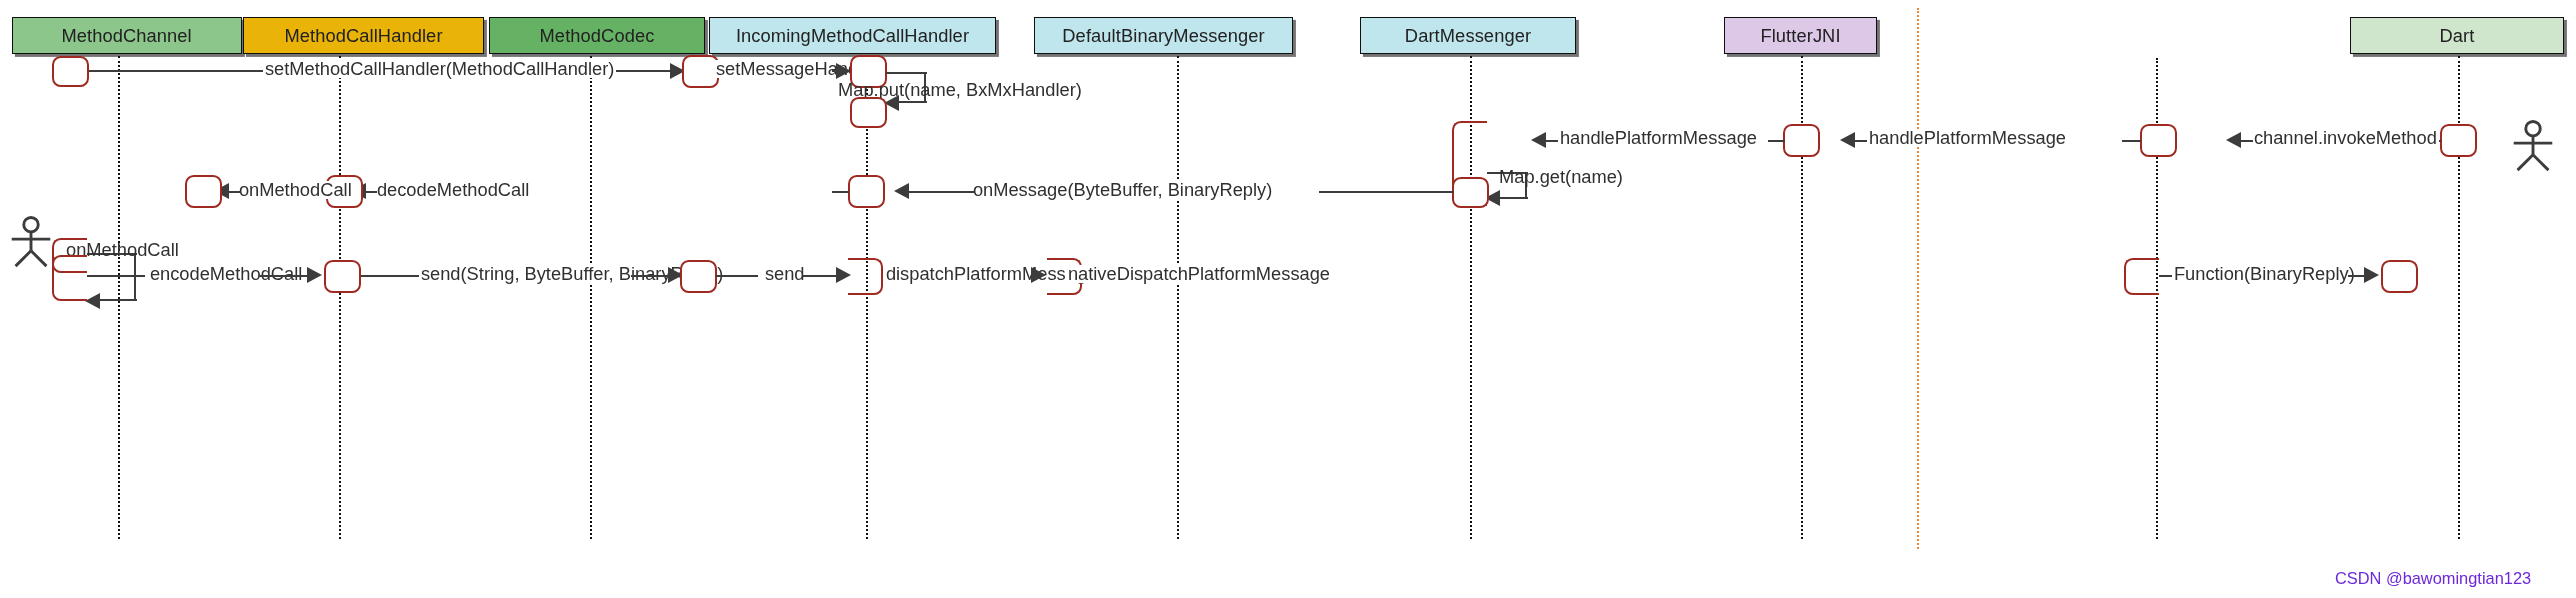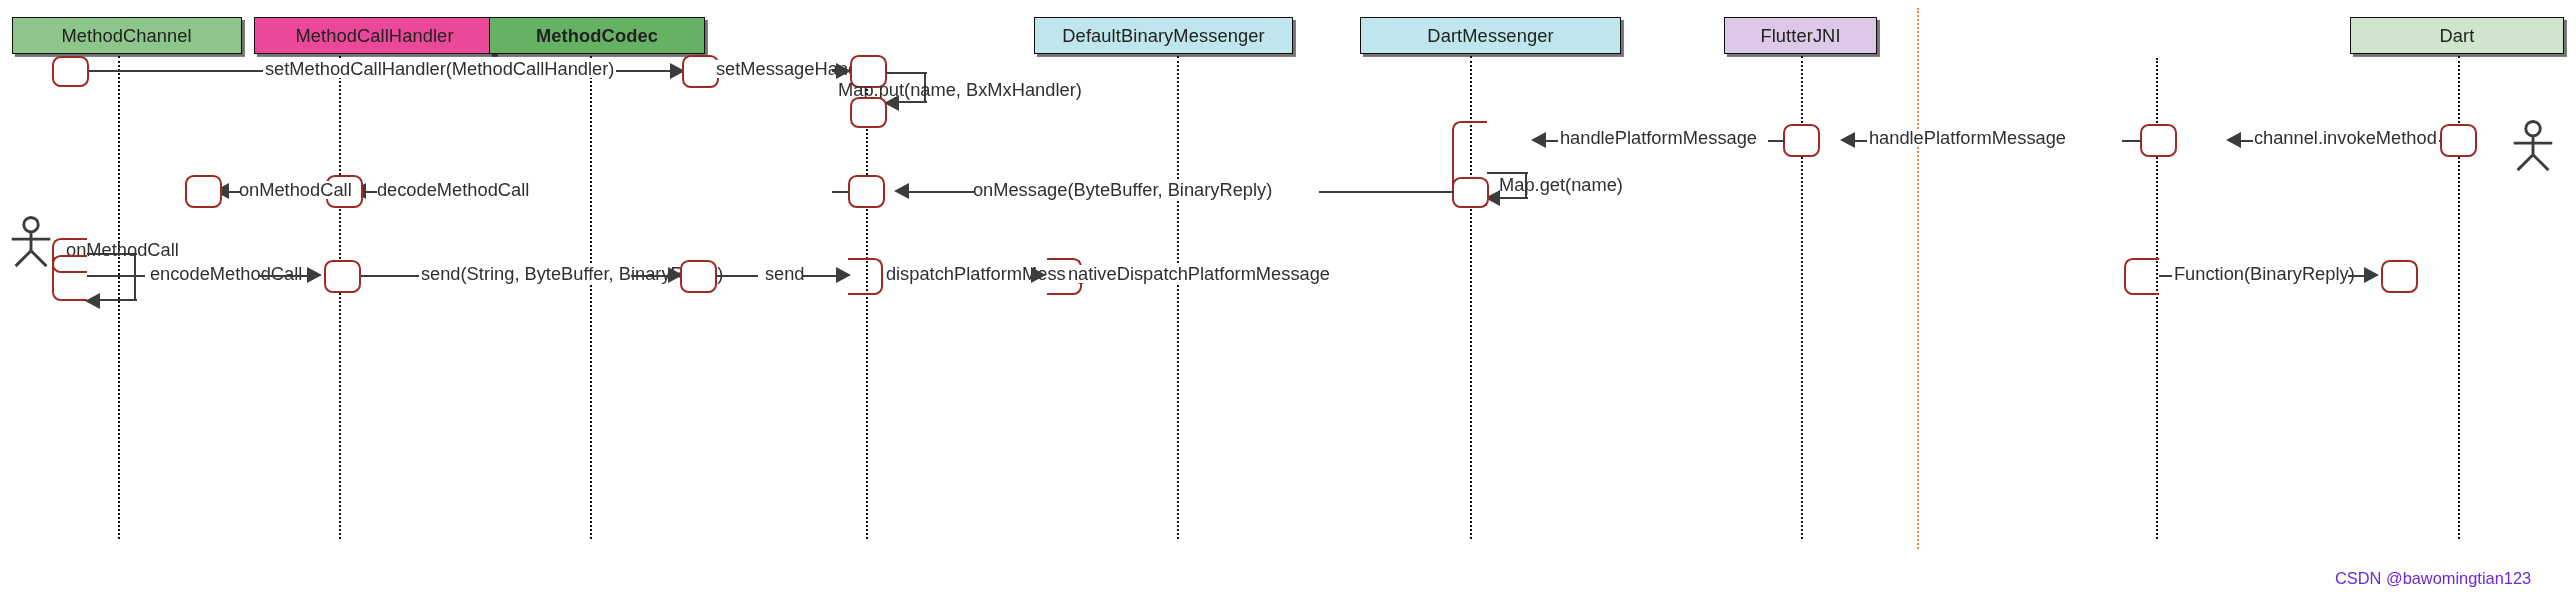--- a/index.html
+++ b/index.html
@@ -118,30 +118,33 @@
   }
 </style>
 </head>
 <body>
 
 <div id="canvas">
 
   <div class="participant" style="left:11.6px; top:17.4px; width:230px; height:37px; background:#8cc68a;">
     <span>MethodChannel</span>
   </div>
-  <div class="participant" style="left:254px; top:17.4px; width:241px; height:37px; background:#ec4899;">
+  <div class="participant" style="left:243px; top:17.4px; width:241px; height:37px; background:#eab308;">
     <span>MethodCallHandler</span>
   </div>
-  <div class="participant" style="left:489px; top:17.4px; width:216px; height:37px; background:#66b265;font-weight:bold;">
+  <div class="participant" style="left:489px; top:17.4px; width:216px; height:37px; background:#66b265;">
     <span>MethodCodec</span>
+  </div>
+  <div class="participant" style="left:709px; top:17.4px; width:287px; height:37px; background:#bfe6ec;">
+    <span>IncomingMethodCallHandler</span>
   </div>
   <div class="participant" style="left:1034px; top:17.4px; width:259px; height:37px; background:#bfe6ec;">
     <span>DefaultBinaryMessenger</span>
   </div>
-  <div class="participant" style="left:1360px; top:17.4px; width:261px; height:37px; background:#bfe6ec;">
+  <div class="participant" style="left:1360px; top:17.4px; width:216px; height:37px; background:#bfe6ec;">
     <span>DartMessenger</span>
   </div>
   <div class="participant" style="left:1724px; top:17.4px; width:153px; height:37px; background:#ddc8e8;">
     <span>FlutterJNI</span>
   </div>
   <div class="participant" style="left:2350px; top:17.4px; width:214px; height:37px; background:#cfe6cd;">
     <span>Dart</span>
   </div>
 
   <div class="lifeline" style="left:118px;  top:56px;  height:483px;"></div>
@@ -200,21 +203,21 @@
   <div class="msg-label" style="left:1558px; top:129px;">handlePlatformMessage</div>
   <div class="seg" style="left:1543px; top:140px; width:15.4px;"></div>
   <div class="arrowhead left" style="left:1531px; top:132px;"></div>
 
   <div class="act bracket-right" style="left:1452px; top:121px; width:35px; height:85px;"></div>
 
   <div class="seg" style="left:1487px; top:172px; width:41px;"></div>
   <div class="vseg" style="left:1525px; top:172px; height:25px;"></div>
   <div class="seg" style="left:1489px; top:197px; width:39px;"></div>
   <div class="arrowhead left" style="left:1485px; top:190px;"></div>
-  <div class="note-label" style="left:1499px; top:168px;margin-top:8px;">Map.get(name)</div>
+  <div class="note-label" style="left:1499px; top:168px;">Map.get(name)</div>
 
   <div class="act" style="left:1452px; top:177px; width:37px; height:31px;"></div>
 
   <div class="seg" style="left:1319px; top:191px; width:135px;"></div>
   <div class="msg-label" style="left:971px; top:181px;">onMessage(ByteBuffer, BinaryReply)</div>
   <div class="seg" style="left:906px; top:191px; width:68px;"></div>
   <div class="arrowhead left" style="left:894px; top:183px;"></div>
 
   <div class="act" style="left:848px; top:175px; width:37px; height:33px;"></div>
 

